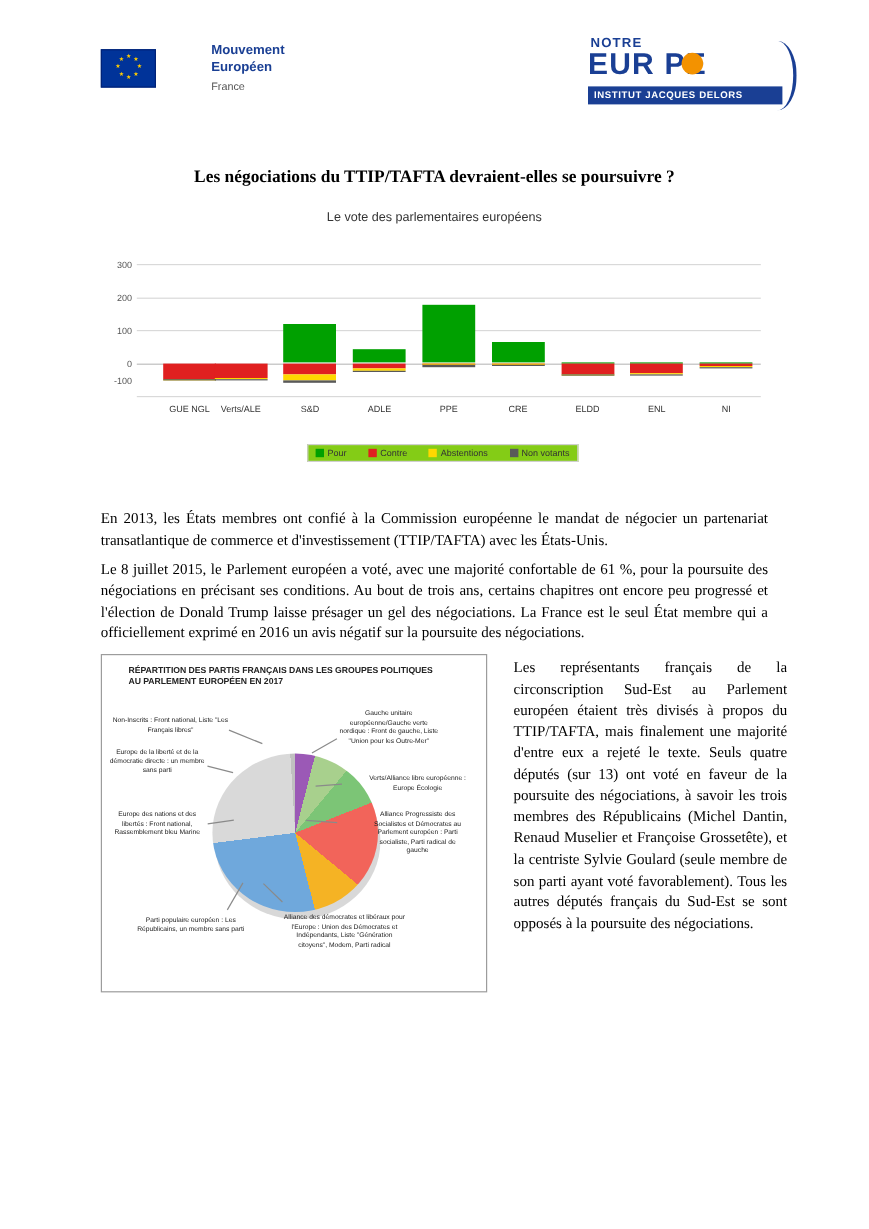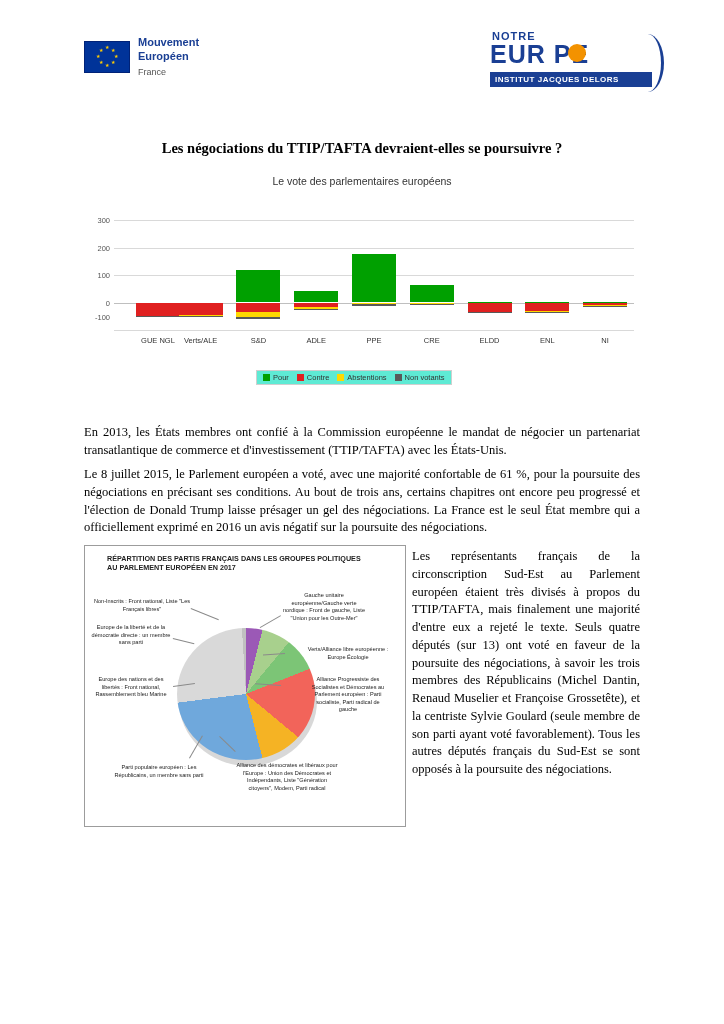--- a/index.html
+++ b/index.html
@@ -51,20 +51,21 @@
   }
   .eu-flag .star {
     position: absolute;
     width: 3px; height: 3px;
     color: #FFCC00;
     font-size: 5px;
     line-height: 3px;
   }
   .me-text {
     line-height: 1.25;
+    margin-left: 38px;
   }
   .me-text .l1, .me-text .l2 {
     font-family: "Liberation Sans", sans-serif;
     font-weight: bold;
     font-size: 11px;
     color: #1a3f94;
     display: block;
   }
   .me-text .l3 {
     font-family: "Liberation Sans", sans-serif;
@@ -205,24 +206,24 @@
     width: 52px;
     text-align: center;
     font-family: "Liberation Sans", sans-serif;
     font-size: 7.5px;
     color: #333;
   }
   .legend {
     position: absolute;
     left: 172px; top: 158px;
     border: 1px solid #cfcfcf;
-    background: #5eead4;
+    background: #84cc16;
     padding: 2px 6px;
     display: flex;
-    gap: 8px;
+    gap: 18px;
     align-items: center;
     font-family: "Liberation Sans", sans-serif;
     font-size: 7.5px;
     color: #333;
   }
   .legend .item { display: flex; align-items: center; gap: 3px; }
   .legend .sw { width: 7px; height: 7px; display: inline-block; }
 
   
   p.body {
@@ -284,21 +285,21 @@
   }
   .leader {
     position: absolute;
     background: #8a8a8a;
     height: 1px;
     transform-origin: 0 0;
   }
 
   
   #para3 {
-    left: 412px; top: 548px; width: 228px;
+    left: 428px; top: 548px; width: 228px;
   }
 </style>
 </head>
 <body>
 
 <div class="page">
 
   <div class="header">
 
     <div class="logo-me">

